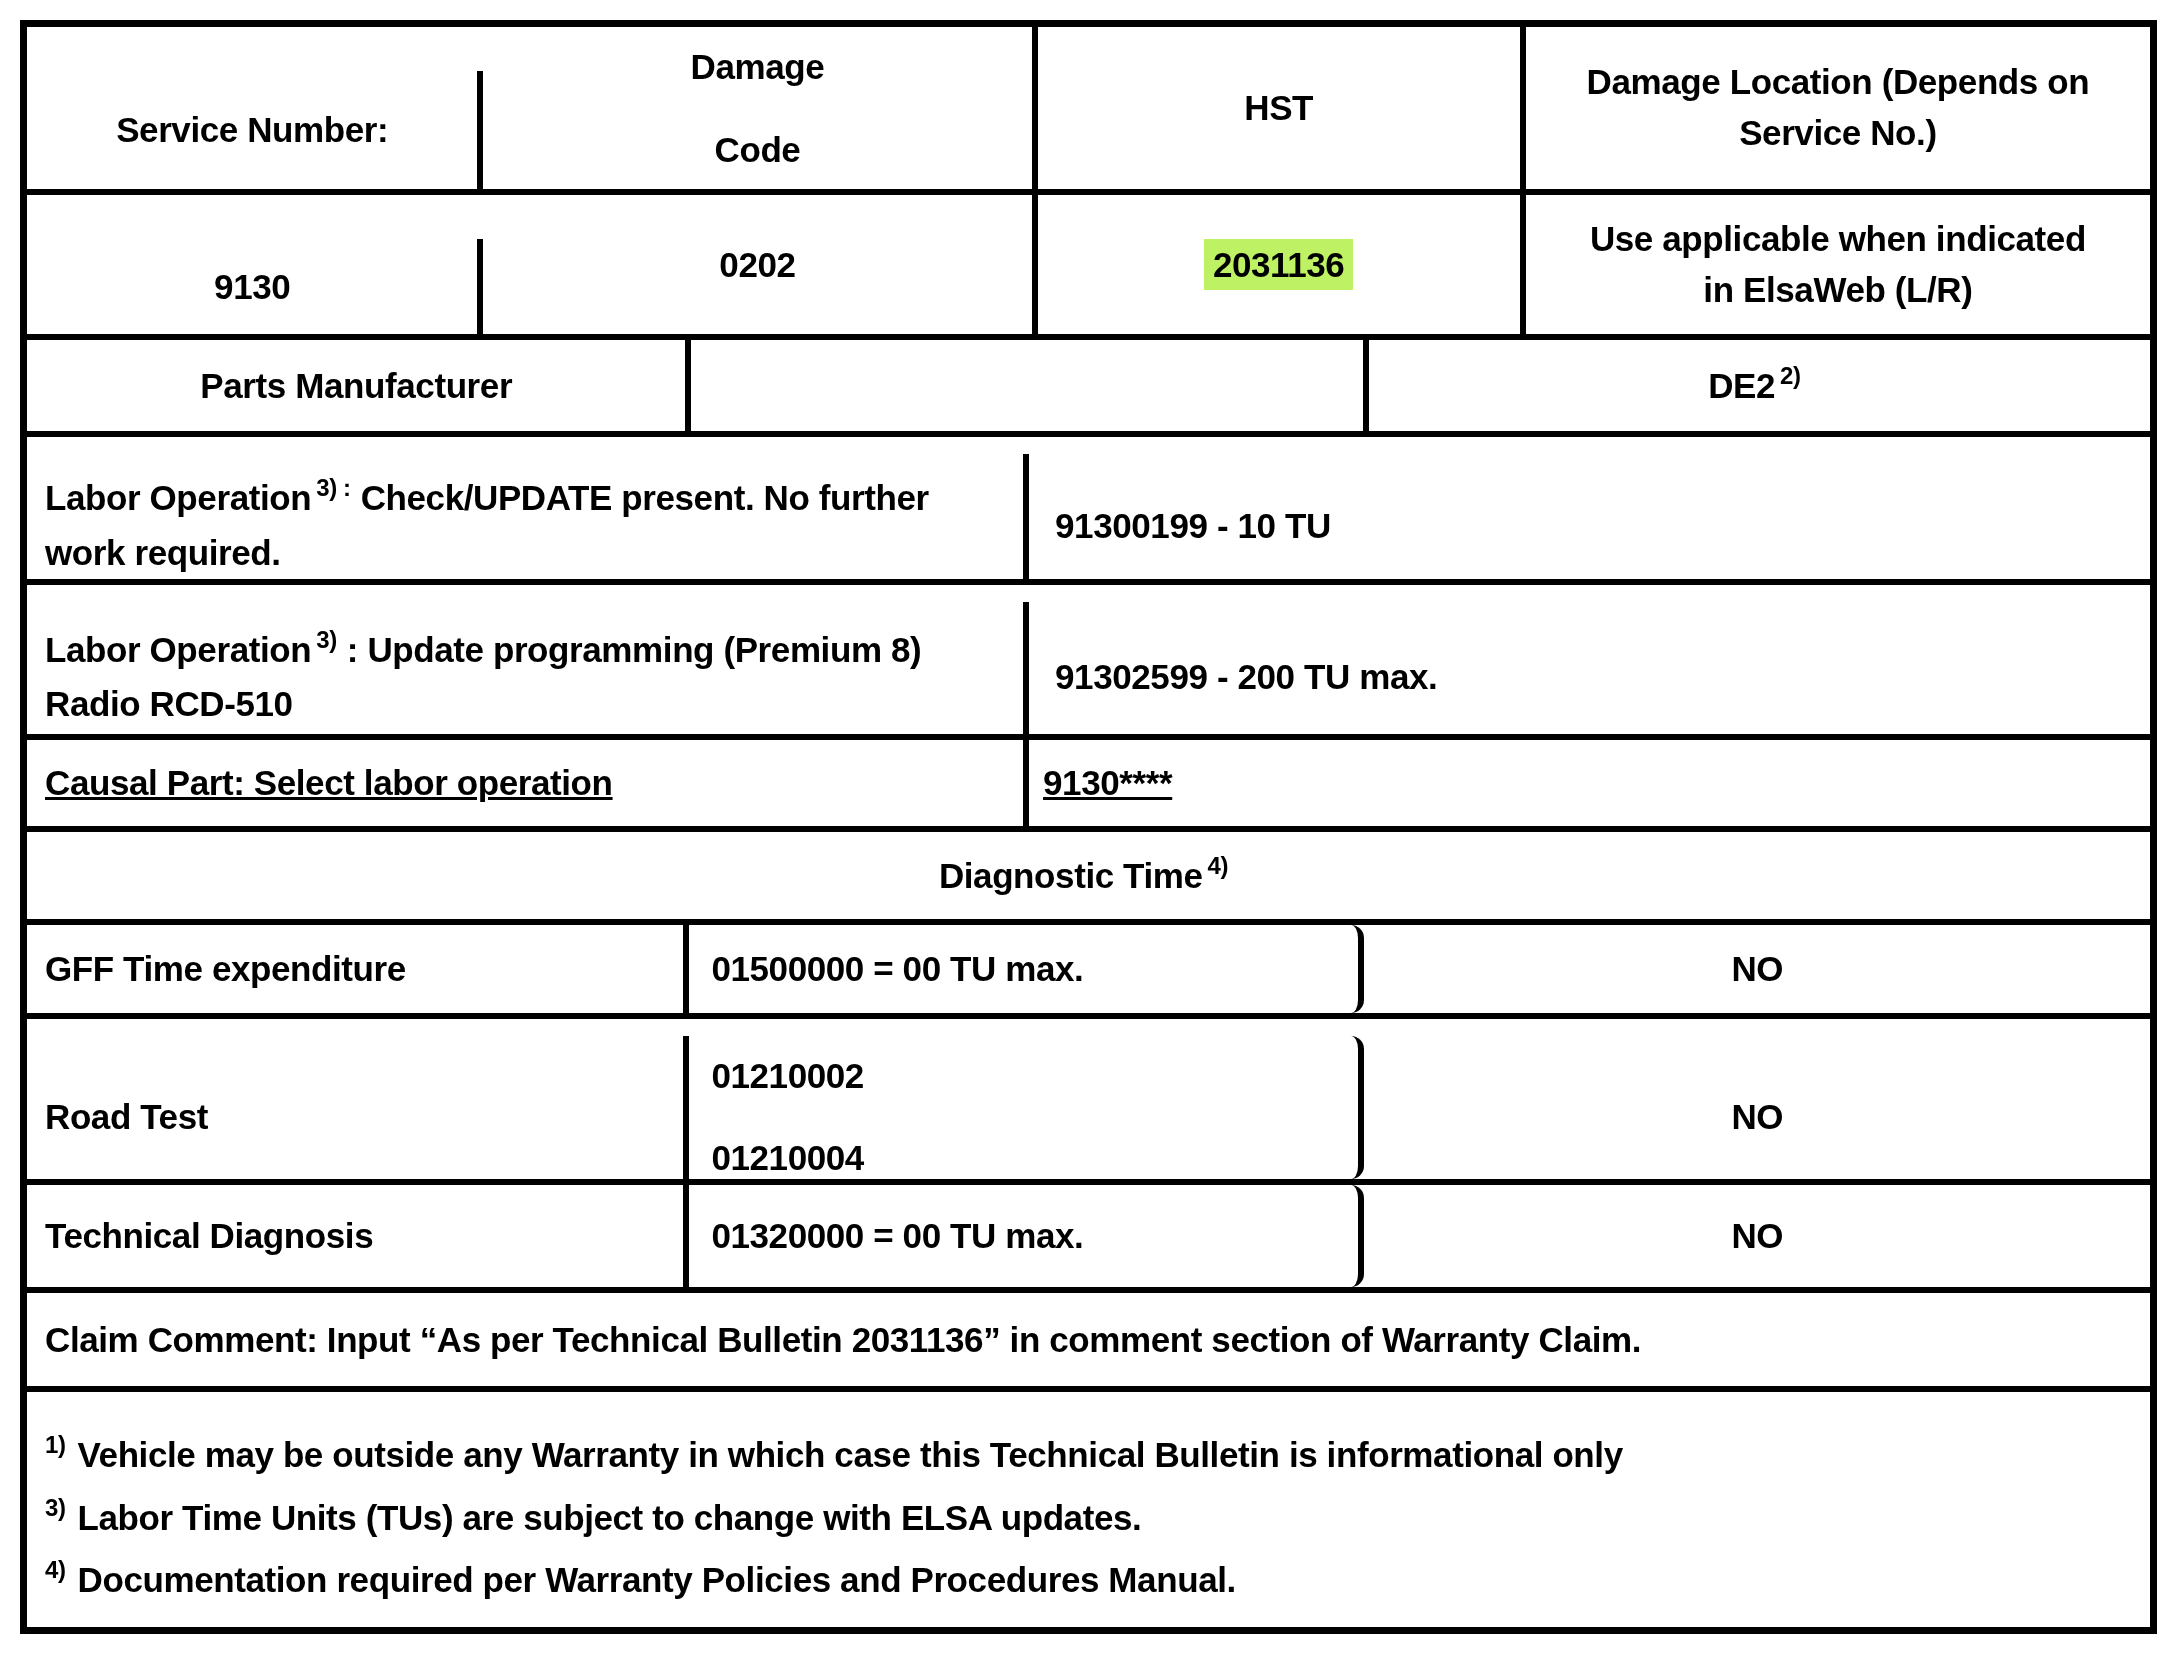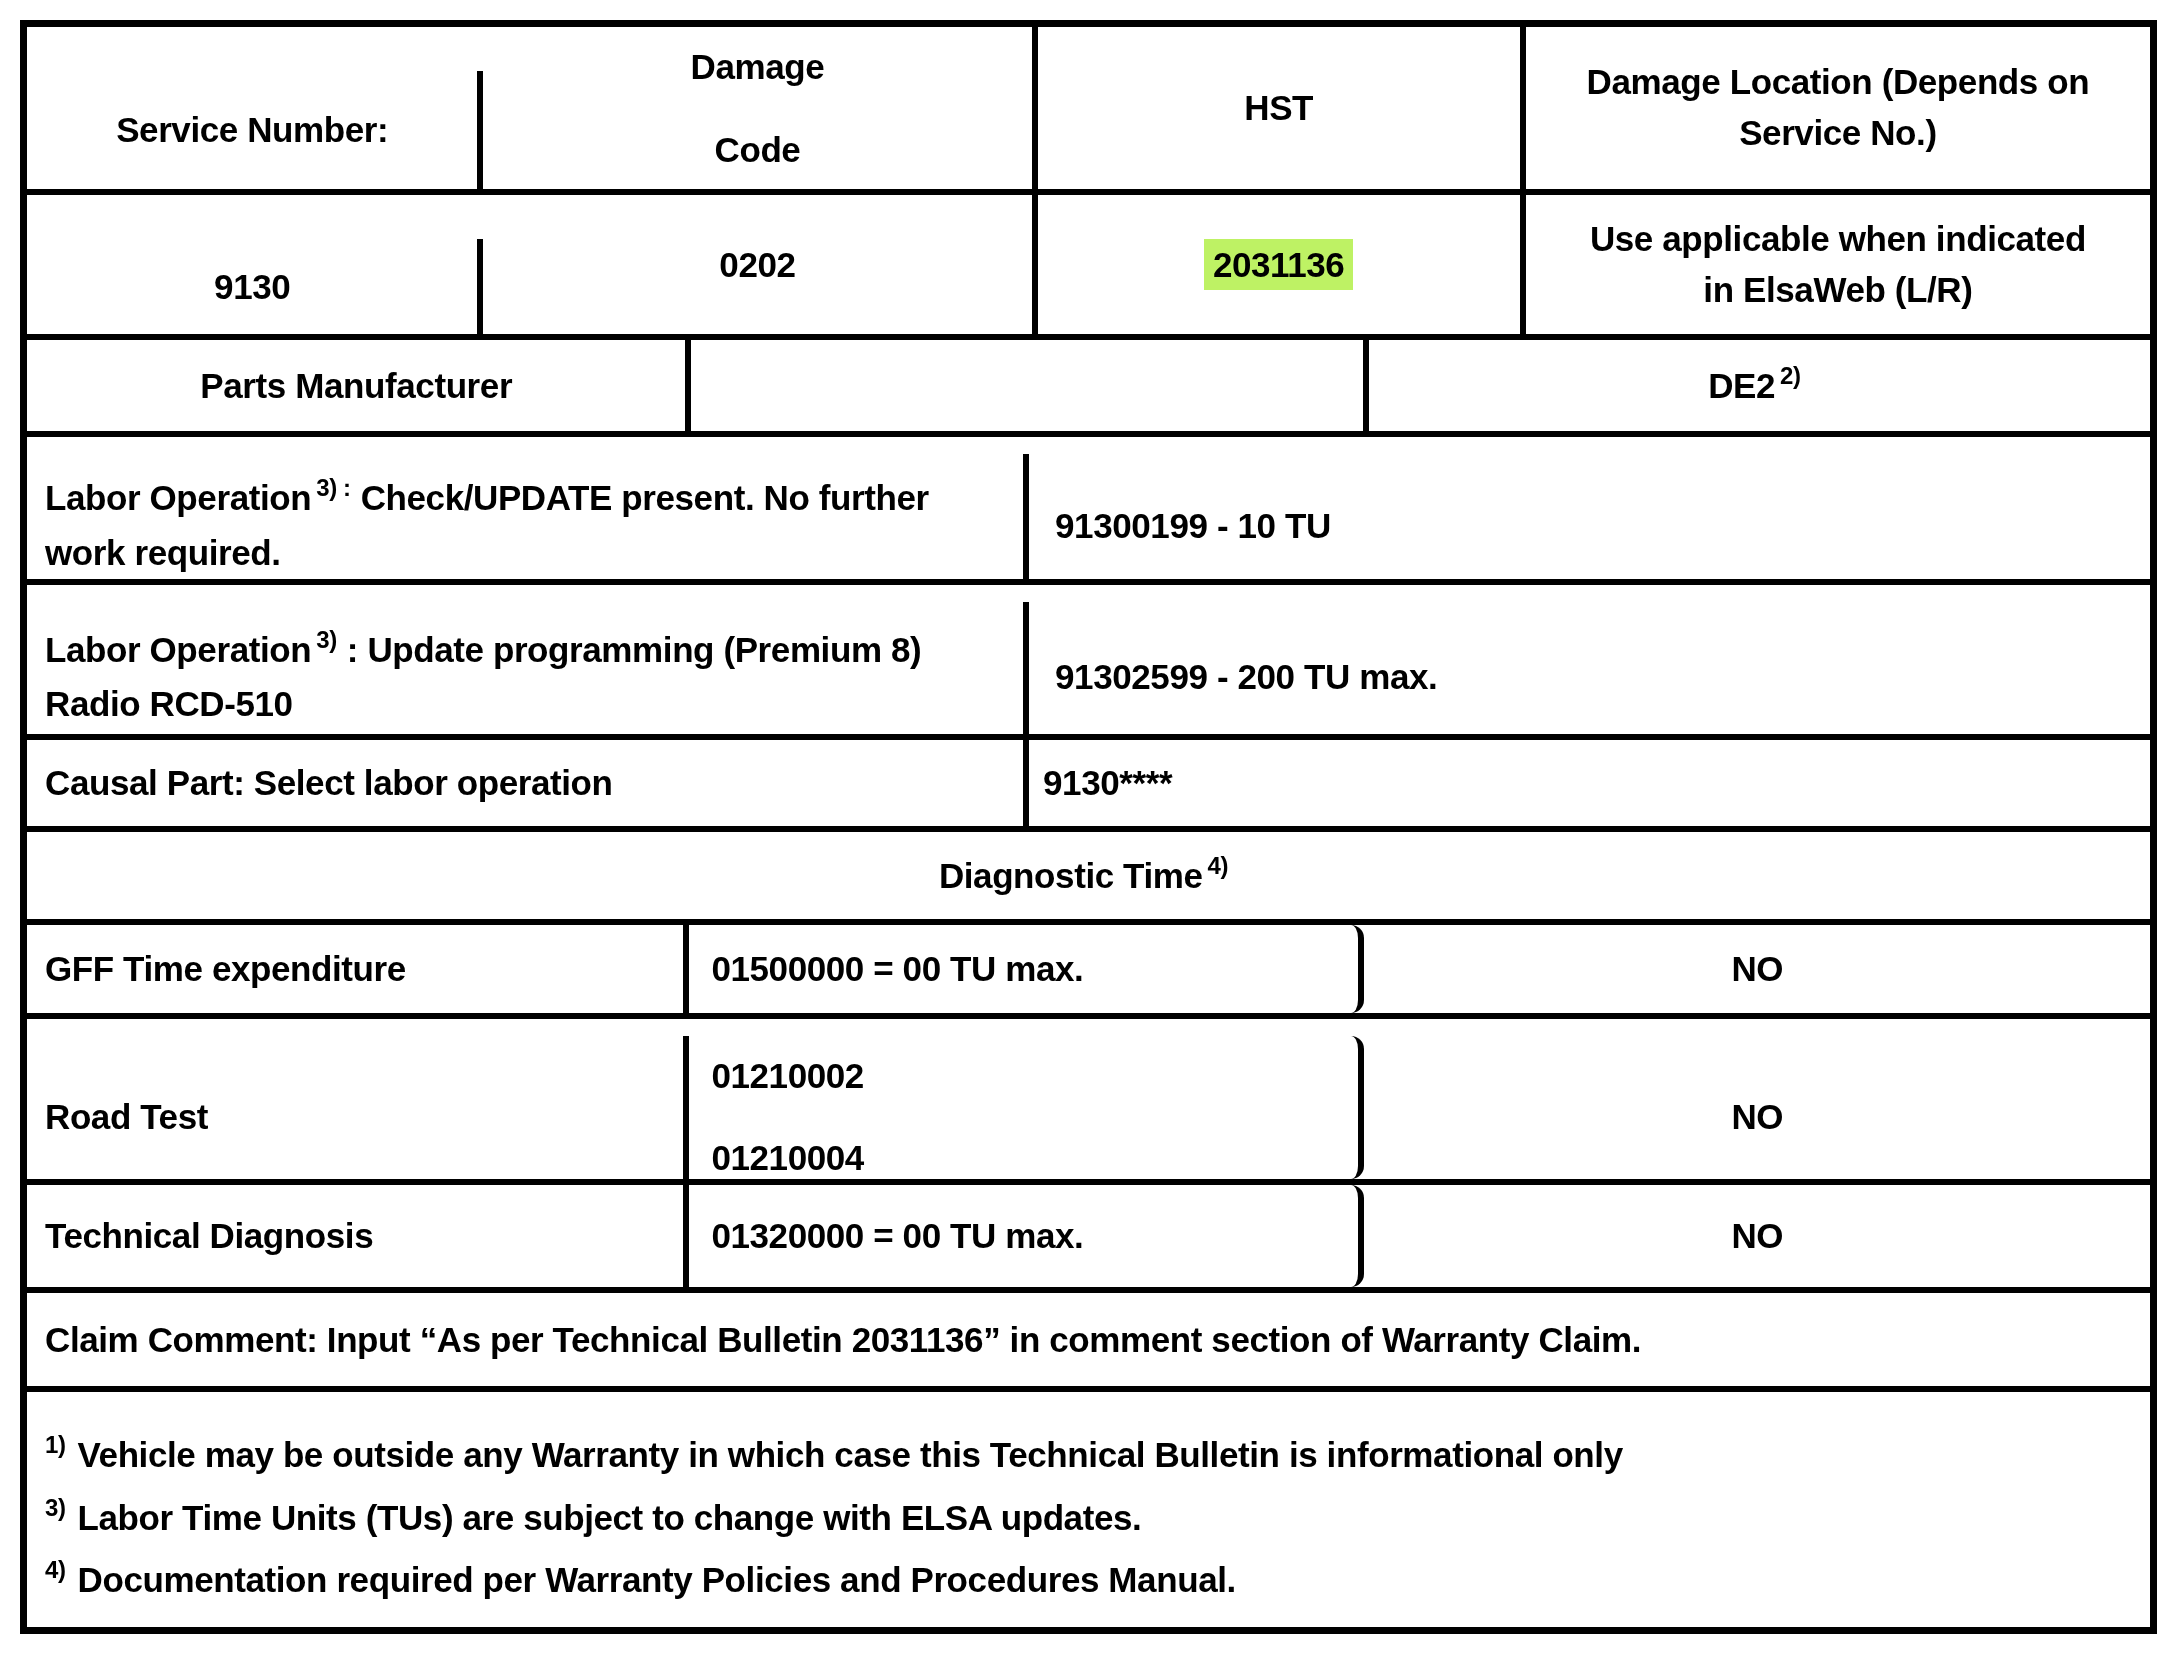--- a/index.html
+++ b/index.html
@@ -72,21 +72,21 @@
   .w-lab-c1{ flex:0 0 47.2%; }
   .w-dx-c1{ flex:0 0 31.2%; }
   .w-dx-c2{ flex:0 0 31.8%;border-radius:13px; }
   .grow{ flex:1 1 auto; }
   
   .h-r1{ height:168px; }
   .h-r2{ height:145px; }
   .h-r3{ height:97px; }
   .h-r4{ height:148px; }
   .h-r5{ height:155px; }
-  .h-r6{ height:92px; }
+  .h-r6{ height:92px;text-decoration:underline; }
   .h-r7{ height:93px; }
   .h-r8{ height:94px; }
   .h-r9{ height:166px; }
   .h-r10{ height:108px; }
   .h-r11{ height:99px; }
 </style>
 </head>
 <body>
 
 <div class="tbl">

